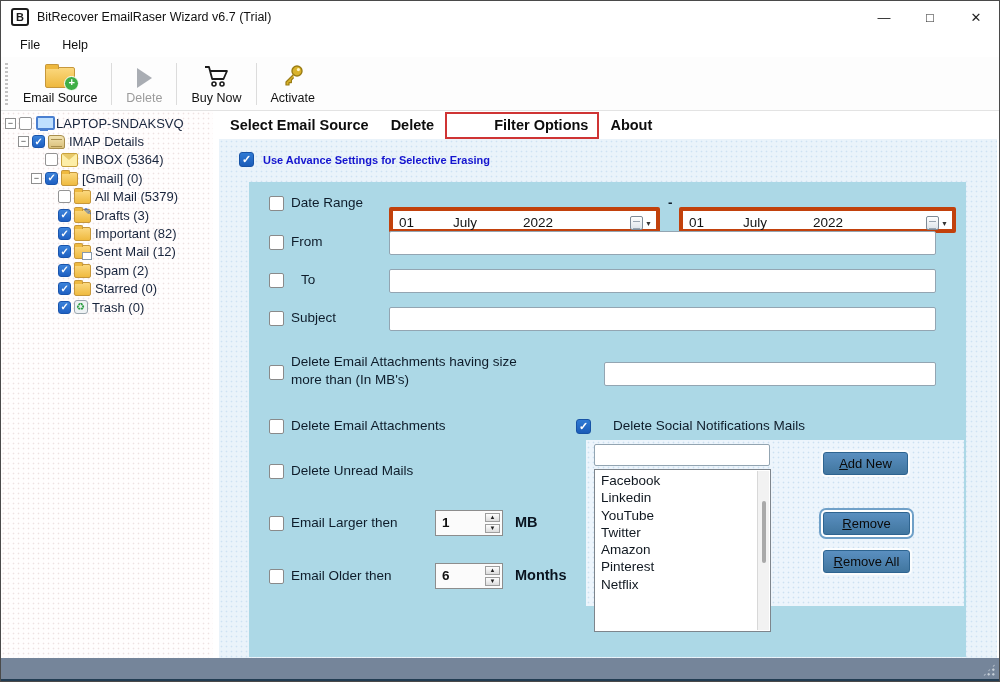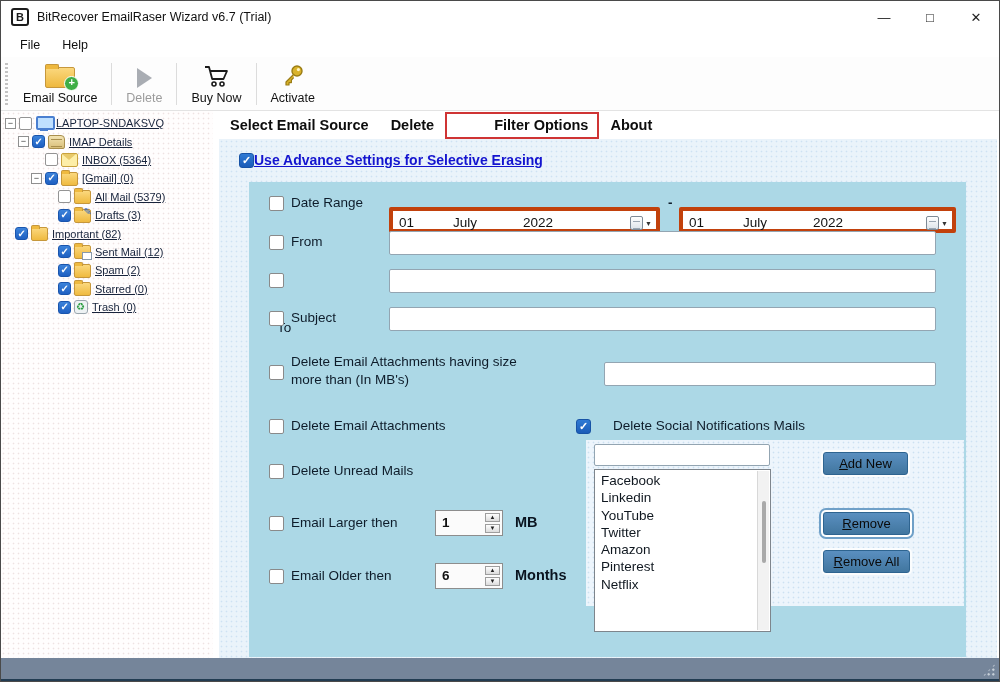--- a/index.html
+++ b/index.html
@@ -72,36 +72,36 @@
     background:#bfe0ff; border:2px solid #4a7fd0; border-radius:2px; }
   .ticon.computer::after { content:""; position:absolute; bottom:-1px; left:5px; width:8px; height:2px; background:#4a7fd0; }
   .ticon.imap { background:linear-gradient(#f2e3b2,#d9bf7a); border:1px solid #a98f4e; border-radius:2px 4px 2px 2px; }
   .ticon.imap::after { content:""; position:absolute; left:2px; top:3px; right:2px; height:6px;
     border-top:1px solid #a98f4e; border-bottom:1px solid #a98f4e; }
   .ticon.envelope { background:#fdeea8; border:1px solid #c9a23d; border-radius:2px; }
   .ticon.envelope::before { content:""; position:absolute; left:0; top:0; width:0; height:0;
     border-left:7.5px solid transparent; border-right:7.5px solid transparent; border-top:6px solid #e8c96a; }
   .ticon.trash { background:#eef2f4; border:1px solid #9aa5ad; border-radius:3px; width:14px; min-width:14px; }
   .ticon.trash::after { content:"♻"; position:absolute; left:1px; top:0px; font-size:10px; line-height:12px; color:#2f9e44; }
-  .tlabel { font-size:11px; color:#18243c;text-decoration:underline; }
+  .tlabel { font-size:13px; color:#18243c; }
 
   
   .main { position:absolute; top:110px; left:212px; right:0; height:547px; background:#fff; }
   .tabstrip { position:absolute; top:1px; left:6px; right:0; height:27px; display:flex; align-items:flex-end; }
   .tab { font-size:14.5px; font-weight:bold; color:#0d0d0d; padding:3px 9px 4px;
     border:2px solid transparent; white-space:nowrap; }
   .tab.selected { border:2px solid #cf3434; background:#fff;padding-left:47px; }
   .tabpage { position:absolute; top:28px; left:6px; right:2px; bottom:0; background:#eaf3fa;
     background-image:radial-gradient(rgba(165,200,230,.4) .5px, transparent 1.2px); background-size:5px 5px; }
   .advance-row { position:absolute; left:20px; top:13px; display:flex; align-items:center; }
   .cb2 { width:15px; height:15px; min-width:15px; background:#fff; border:1px solid #8a8a8a;
     border-radius:2px; position:relative; }
   .cb2.checked { background:linear-gradient(#2f7ad4,#1b5cb8); border:1px solid #1753a6; border-radius:3px; }
   .cb2.checked::after { content:"✓"; position:absolute; left:2px; top:0px; color:#fff; font-size:11px; font-weight:bold; }
-  .advance-label { font-size:14px; font-weight:bold; color:#1414cf;text-decoration:underline; }
+  .advance-label { margin-left:9px; font-size:11px; font-weight:bold; color:#1414cf; }
 
   
   .filter-panel { position:absolute; left:30px; top:43px; width:717px; height:475px; background:#acd8e6; }
   .f-label { font-size:13.5px; color:#0e1c2a; }
   .f-row-cb { position:absolute; }
   .txt { position:absolute; background:#fff; border:1px solid #93a5b2; border-radius:2px; height:24px;
     font-size:13px; padding:0 5px; color:#111; }
   .datefield { position:absolute; top:25px; height:26px; background:#fff; border:4px solid #c2410c;
     border-radius:2px; font-size:13.5px; color:#111; }
   .datefield .seg { position:absolute; top:4px; }
@@ -220,21 +220,21 @@
         <span class="cb"></span>
         <span class="ticon folder"></span>
         <span class="tlabel">All Mail (5379)</span>
       </div>
       <div class="tree-row" style="padding-left: 43px;">
         <span class="expander-spacer"></span>
         <span class="cb checked"></span>
         <span class="ticon folder-draft"></span>
         <span class="tlabel">Drafts (3)</span>
       </div>
-      <div class="tree-row" style="">
+      <div class="tree-row" style="padding-left: 43px;">
         <span class="expander-spacer"></span>
         <span class="cb checked"></span>
         <span class="ticon folder"></span>
         <span class="tlabel">Important (82)</span>
       </div>
       <div class="tree-row" style="padding-left: 43px;">
         <span class="expander-spacer"></span>
         <span class="cb checked"></span>
         <span class="ticon folder-sent"></span>
         <span class="tlabel">Sent Mail (12)</span>
@@ -295,21 +295,21 @@
             <span class="cal-icon"></span>
             <span class="cal-arrow">▼</span>
           </span>
         </div>
 
         <span class="cb2 f-row-cb" style="left:20px; top:53px;"></span>
         <span class="f-label" style="position:absolute; left:42px; top:52px;">From</span>
         <input class="txt" style="left: 140px; top: 49px; width: 547px;" value="">
 
         <span class="cb2 f-row-cb" style="left:20px; top:91px;"></span>
-        <span class="f-label" style="position:absolute; left:28px; top:90px;margin-top:48px;">To</span>
+        <span class="f-label" style="position:absolute; left:52px; top:90px;">To</span>
         <input class="txt" style="left: 140px; top: 87px; width: 547px;" value="">
 
         <span class="cb2 f-row-cb" style="left:20px; top:129px;"></span>
         <span class="f-label" style="position:absolute; left:42px; top:128px;">Subject</span>
         <input class="txt" style="left: 140px; top: 125px; width: 547px;" value="">
 
         <span class="cb2 f-row-cb" style="left:20px; top:183px;"></span>
         <span class="f-label" style="position:absolute; left:42px; top:172px;">Delete Email Attachments having size</span>
         <span class="f-label" style="position:absolute; left:42px; top:190px;">more than (In MB's)</span>
         <input class="txt" style="left: 355px; top: 180px; width: 332px;" value="">

